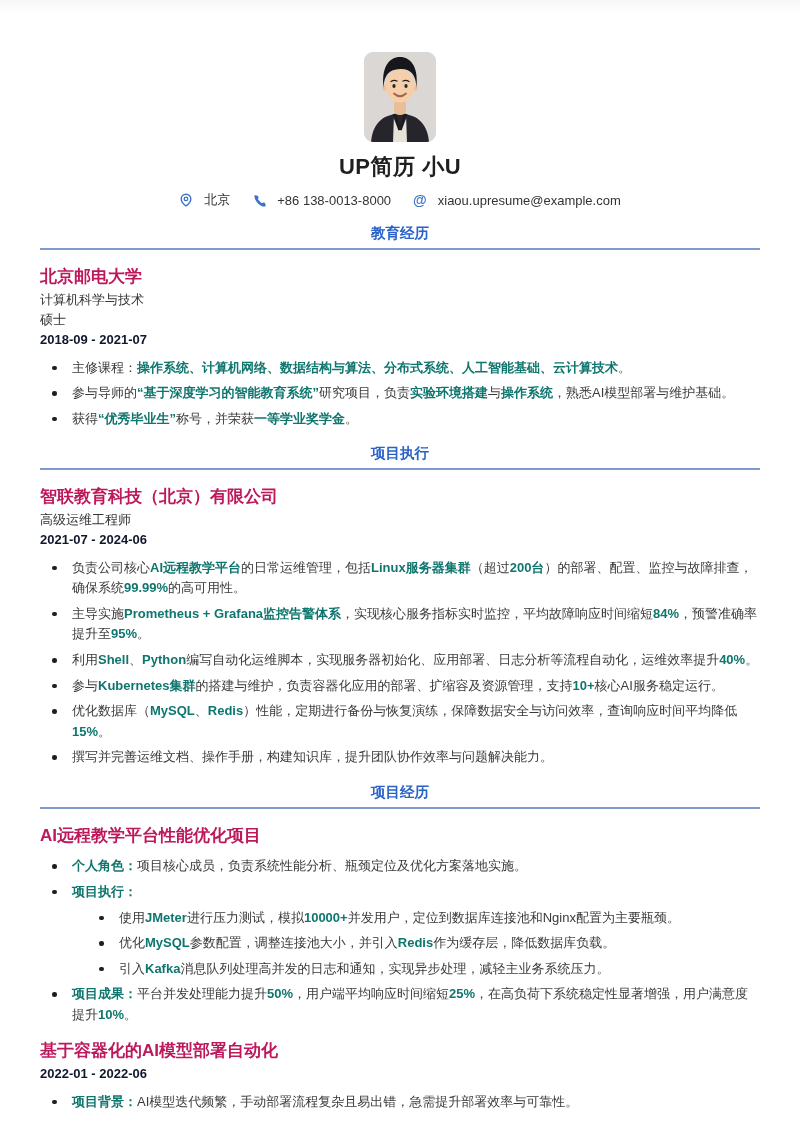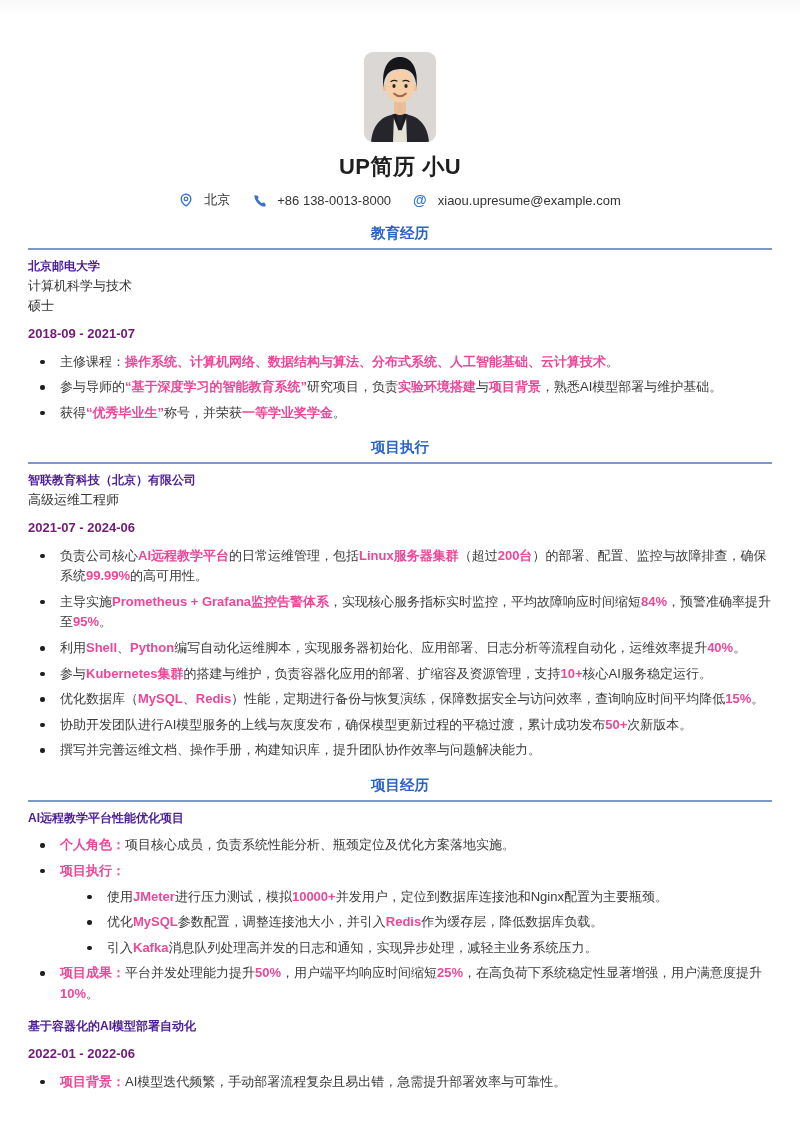--- a/index.html
+++ b/index.html
@@ -2,21 +2,21 @@
 <html><head>
 <meta charset="utf-8">
 <style>
   html, body { margin: 0; padding: 0; background: #ffffff; }
   body {
     width: 800px; height: 1130px; overflow: hidden;
     font-family: "Liberation Sans", "DejaVu Sans", sans-serif;
     color: #3a3a3a;
     background: linear-gradient(#f7f7f7, #ffffff 14px);
   }
-  .page { width: 800px; height: 848px; box-sizing: border-box; padding: 0 28px; }
+  .page { width: 800px; height: 848px; box-sizing: border-box; padding: 0 40px; }
 
   
   .header { text-align: center; padding-top: 52px; }
   .photo {
     width: 72px; height: 90px; margin: 0 auto;
     border-radius: 9px; overflow: hidden; display: block;
   }
   .photo svg { display: block; }
   .name {
     margin: 10px 0 0; font-size: 22px; font-weight: 600;
@@ -35,35 +35,35 @@
   
   .section { margin-top: 15px; }
   .section-title {
     text-align: center; color: var(--accent); font-weight: 700;
     font-size: 14.5px; padding-bottom: 5px;
     border-bottom: 2px solid var(--divider);
   }
   .entries { padding-top: 8px; }
   .entry { margin-bottom: 10px; }
   .entry + .entry { margin-top: 14px; }
-  .entry-heading { font-size: 12px; font-weight: 700; color: #4c1d95; line-height: 1.4; }
+  .entry-heading { font-size: 17px; font-weight: 700; color: #be185d; line-height: 1.4; margin-top: 7px; }
   .entry-subline { font-size: 13px; color: #333; line-height: 1.38; margin-top: 2px; }
-  .entry-date { font-size: 13px; font-weight: 700; color: #701a75; line-height: 1.38; margin-top: 10px; }
+  .entry-date { font-size: 13px; font-weight: 700; color: #0f172a; line-height: 1.38; margin-top: 2px; }
   .bullets { margin-top: 9px; }
   .bullet {
     position: relative; padding-left: 32px; margin-bottom: 5px;
     font-size: 13px; line-height: 1.58; color: #3a3a3a;
   }
   .bullet::before {
     content: ""; position: absolute; left: 12px; top: 8px;
     width: 4.5px; height: 4.5px; border-radius: 50%; background: #1e1e1e;
   }
   .bullet.lvl2 { padding-left: 79px; }
   .bullet.lvl2::before { left: 59px; }
-  .bullet strong { color: #ec4899; font-weight: 700; }
+  .bullet strong { color: #0f766e; font-weight: 700; }
 </style>
 </head>
 <body style="--accent: #2A63C8; --divider: #7D9ACF; --icon: #3C74C9;">
 
 <div class="page">
 
   <div class="header">
 
     <span class="photo">
       <svg width="72" height="90" viewBox="0 0 72 90" xmlns="http://www.w3.org/2000/svg">
@@ -113,40 +113,39 @@
       <div class="section">
         <div class="section-title">教育经历</div>
         <div class="entries">
           <div class="entry">
             <div class="entry-heading">北京邮电大学</div>
             <div class="entry-subline">计算机科学与技术</div>
             <div class="entry-subline">硕士</div>
             <div class="entry-date">2018-09 - 2021-07</div>
             <div class="bullets">
               <div class="bullet">主修课程：<strong>操作系统、计算机网络、数据结构与算法、分布式系统、人工智能基础、云计算技术</strong>。</div>
-              <div class="bullet">参与导师的<strong>“基于深度学习的智能教育系统”</strong>研究项目，负责<strong>实验环境搭建</strong>与<strong>项目背景</strong>，熟悉AI模型部署与维护基础。</div>
+              <div class="bullet">参与导师的<strong>“基于深度学习的智能教育系统”</strong>研究项目，负责<strong>实验环境搭建</strong>与<strong>操作系统</strong>，熟悉AI模型部署与维护基础。</div>
               <div class="bullet">获得<strong>“优秀毕业生”</strong>称号，并荣获<strong>一等学业奖学金</strong>。</div>
             </div>
           </div>
         </div>
       </div>
       <div class="section">
         <div class="section-title">项目执行</div>
         <div class="entries">
           <div class="entry">
             <div class="entry-heading">智联教育科技（北京）有限公司</div>
             <div class="entry-subline">高级运维工程师</div>
             <div class="entry-date">2021-07 - 2024-06</div>
             <div class="bullets">
               <div class="bullet">负责公司核心<strong>AI远程教学平台</strong>的日常运维管理，包括<strong>Linux服务器集群</strong>（超过<strong>200台</strong>）的部署、配置、监控与故障排查，确保系统<strong>99.99%</strong>的高可用性。</div>
               <div class="bullet">主导实施<strong>Prometheus + Grafana监控告警体系</strong>，实现核心服务指标实时监控，平均故障响应时间缩短<strong>84%</strong>，预警准确率提升至<strong>95%</strong>。</div>
               <div class="bullet">利用<strong>Shell</strong>、<strong>Python</strong>编写自动化运维脚本，实现服务器初始化、应用部署、日志分析等流程自动化，运维效率提升<strong>40%</strong>。</div>
               <div class="bullet">参与<strong>Kubernetes集群</strong>的搭建与维护，负责容器化应用的部署、扩缩容及资源管理，支持<strong>10+</strong>核心AI服务稳定运行。</div>
               <div class="bullet">优化数据库（<strong>MySQL</strong>、<strong>Redis</strong>）性能，定期进行备份与恢复演练，保障数据安全与访问效率，查询响应时间平均降低<strong>15%</strong>。</div>
-              <div class="bullet">协助开发团队进行AI模型服务的上线与灰度发布，确保模型更新过程的平稳过渡，累计成功发布<strong>50+</strong>次新版本。</div>
               <div class="bullet">撰写并完善运维文档、操作手册，构建知识库，提升团队协作效率与问题解决能力。</div>
             </div>
           </div>
         </div>
       </div>
       <div class="section">
         <div class="section-title">项目经历</div>
         <div class="entries">
           <div class="entry">
             <div class="entry-heading">AI远程教学平台性能优化项目</div>

